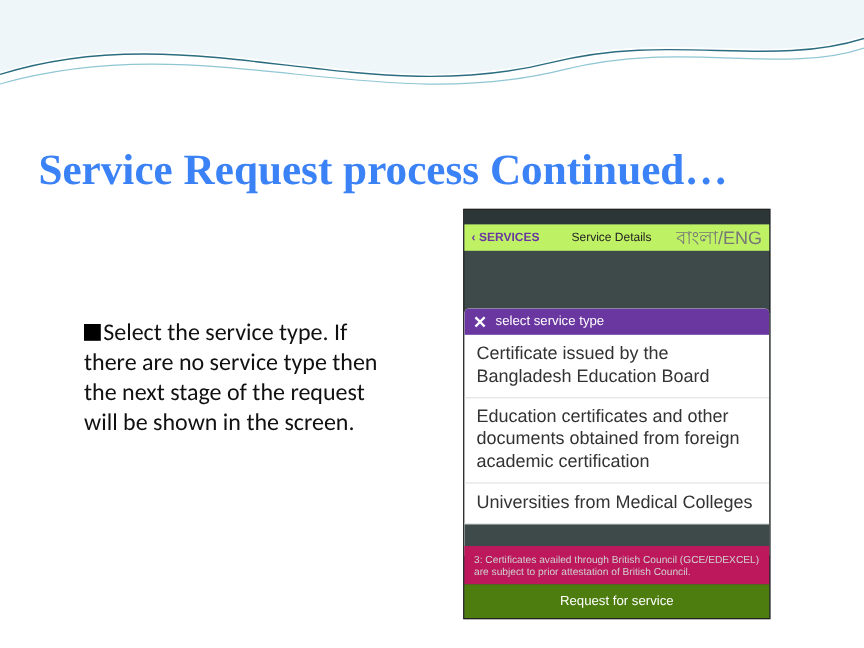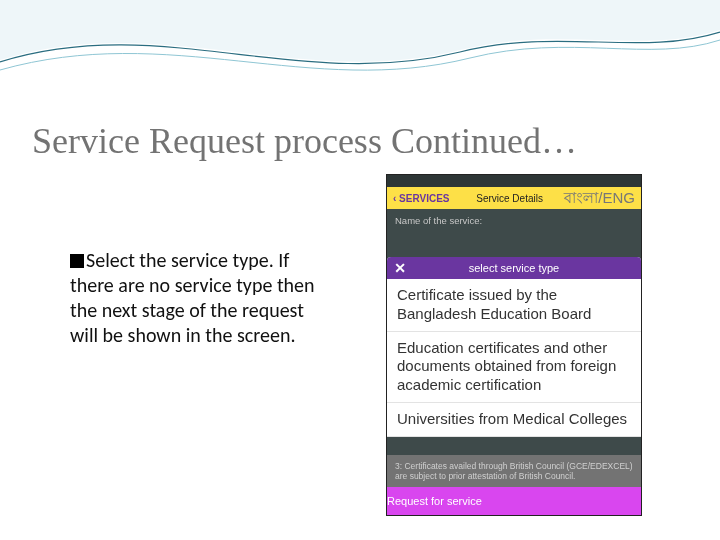--- a/index.html
+++ b/index.html
@@ -1,41 +1,41 @@
 <!DOCTYPE html>
 <html><head>
 <meta charset="utf-8">
 <style>
   html,body{margin:0;padding:0;width:720px;height:540px;background:#fff;font-family:"Segoe UI",Arial,sans-serif;overflow:hidden}
   .slide{position:relative;width:720px;height:540px;box-sizing:border-box}
   
   .wave{position:absolute;top:0;left:0;width:720px;height:100px;pointer-events:none}
-  .title{position:absolute;left:32px;top:120px;font-family:"Times New Roman",serif;font-size:36px;color:#737373;font-weight:400;letter-spacing:0}
-  .body-text{position:absolute;left:70px;top:248px;width:260px;font-family:"Calibri","Segoe UI",sans-serif;font-size:20px;color:#111;line-height:1.25}
+  .title{position:absolute;left:32px;top:120px;font-family:"Times New Roman",serif;font-size:36px;color:#3b82f6;font-weight:700;letter-spacing:0}
+  .body-text{position:absolute;left:70px;top:265px;width:260px;font-family:"Calibri","Segoe UI",sans-serif;font-size:20px;color:#111;line-height:1.25}
   .body-text .bullet{display:inline-block;width:14px;height:14px;background:#000;vertical-align:-1px;margin-right:2px}
   
   .phone{position:absolute;right:78px;top:174px;width:254px;height:340px;background:#3e4a4a;border:1px solid #222}
   .ph-statusbar{height:12px;background:#2d3636}
-  .ph-nav{height:22px;background:#fde047;display:flex;align-items:center;font-size:10px}
+  .ph-nav{height:22px;background:#bef264;display:flex;align-items:center;font-size:10px}
   .ph-back{color:#6a36a0;padding:0 6px;font-weight:600}
   .ph-nav-title{flex:1;text-align:center;color:#222;font-weight:400}
   .ph-lang{color:#777;padding-right:6px;font-size:15px}
   .ph-section-label{padding:6px 8px 2px;color:#c7c7c7;font-size:9.5px}
   .ph-service-name{padding:0 8px 6px;color:#e6e6e6;font-size:9.5px;line-height:1.25}
   
   .modal{position:absolute;left:0;right:0;top:82px;background:#fff;border-top-left-radius:4px;border-top-right-radius:4px;overflow:hidden}
   .modal-hd{background:#6a36a0;color:#fff;height:22px;display:flex;align-items:center;font-size:11px}
   .modal-x{width:26px;text-align:center;font-size:14px;font-weight:600}
-  .modal-title{flex:1;text-align:center;padding-right:26px}
+  .modal-title{flex:1;text-align:left;padding-right:26px}
   .opt{padding:7px 10px;font-size:15px;color:#333;border-bottom:1px solid #e3e3e3;line-height:1.25}
   .opt:last-child{border-bottom:none}
   .modal-gap{height:26px;background:#3e4a4a}
   .ph-foot{position:absolute;left:0;right:0;bottom:0}
-  .ph-note{padding:6px 8px;color:#d0d0d0;font-size:8.5px;line-height:1.2;background:#737373}
-  .ph-request{background:#d946ef;color:#fff;text-align:left;font-size:11px;padding:8px 0}
+  .ph-note{padding:6px 8px;color:#d0d0d0;font-size:8.5px;line-height:1.2;background:#be185d}
+  .ph-request{background:#4d7c0f;color:#fff;text-align:center;font-size:11px;padding:8px 0}
 </style>
 </head>
 <body>
 
 <div class="slide">
 
   <svg class="wave" viewBox="0 0 720 100" preserveAspectRatio="none">
     <path d="M0,60 C160,10 300,90 460,50 C560,25 640,55 720,30 L720,0 L0,0 Z" fill="#eef6f9"></path>
     <path d="M0,62 C160,12 300,92 460,52 C560,27 640,57 720,32" fill="none" stroke="#2a6d80" stroke-width="1.2"></path>
     <path d="M0,70 C170,22 310,98 470,58 C570,33 650,63 720,40" fill="none" stroke="#8fc6d4" stroke-width="1"></path>
@@ -47,21 +47,20 @@
     <span class="bullet"></span><span>Select the service type. If there are no service type then the next stage of the request will be shown in the screen.</span>
   </div>
 
   <div class="phone">
     <div class="ph-statusbar"></div>
     <div class="ph-nav">
       <span class="ph-back">‹ <span>SERVICES</span></span>
       <span class="ph-nav-title">Service Details</span>
       <span class="ph-lang">বাংলা/ENG</span>
     </div>
-    <div class="ph-section-label">Name of the service:</div>
 
     <div class="modal">
       <div class="modal-hd">
         <span class="modal-x">✕</span>
         <span class="modal-title">select service type</span>
       </div>
       <div class="opt">Certificate issued by the Bangladesh Education Board</div>
       <div class="opt">Education certificates and other documents obtained from foreign academic certification</div>
       <div class="opt">Universities from Medical Colleges</div>
       <div class="modal-gap"></div>

